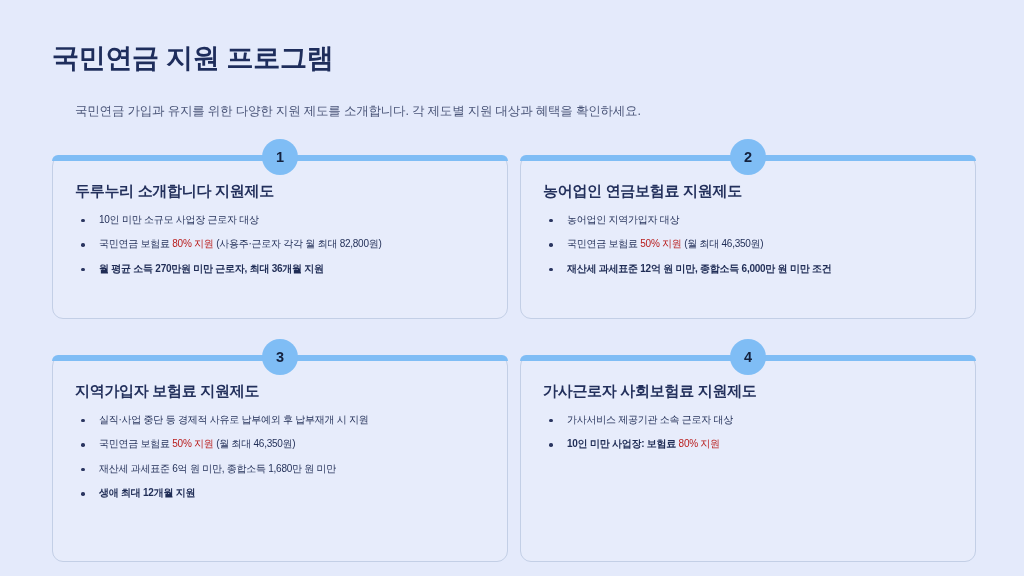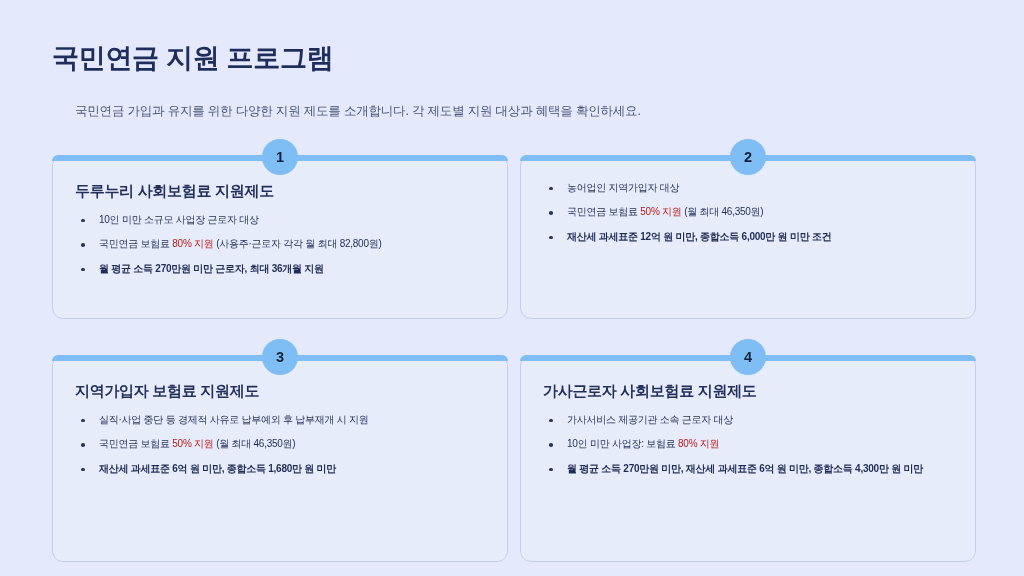--- a/index.html
+++ b/index.html
@@ -126,70 +126,71 @@
     height: 3.5px;
     border-radius: 50%;
     background: #2a3560;
   }
 
   .hl {
     color: #b91c1c;
     font-weight: normal;
   }
 
-  .bold { font-weight: normal; }
+  .bold { font-weight: bold; }
 </style>
 </head>
 <body>
 
 <div class="page">
 
   <h1 class="page-title">국민연금 지원 프로그램</h1>
 
   <p class="page-subtitle">국민연금 가입과 유지를 위한 다양한 지원 제도를 소개합니다. 각 제도별 지원 대상과 혜택을 확인하세요.</p>
 
   <div class="card-grid">
 
     <div class="card">
       <div class="card-topbar"></div>
       <div class="card-badge">1</div>
-      <div class="card-heading">두루누리 사회보험료 지원제도</div>
+      <div class="card-heading">두루누리 소개합니다 지원제도</div>
       <ul class="card-list">
         <li><span>10인 미만 소규모 사업장 근로자 대상</span><span class="hl"></span><span></span></li>
         <li><span>국민연금 보험료 </span><span class="hl">80% 지원</span><span> (사용주·근로자 각각 월 최대 82,800원)</span></li>
         <li><span>월 평균 소득 270만원 미만 근로자, 최대 36개월 지원</span><span class="hl"></span><span></span></li>
       </ul>
     </div>
 
     <div class="card">
       <div class="card-topbar"></div>
       <div class="card-badge">2</div>
+      <div class="card-heading">농어업인 연금보험료 지원제도</div>
       <ul class="card-list">
         <li><span>농어업인 지역가입자 대상</span><span class="hl"></span><span></span></li>
         <li><span>국민연금 보험료 </span><span class="hl">50% 지원</span><span> (월 최대 46,350원)</span></li>
         <li><span>재산세 과세표준 12억 원 미만, 종합소득 6,000만 원 미만 조건</span><span class="hl"></span><span></span></li>
       </ul>
     </div>
 
     <div class="card">
       <div class="card-topbar"></div>
       <div class="card-badge">3</div>
       <div class="card-heading">지역가입자 보험료 지원제도</div>
       <ul class="card-list">
         <li><span>실직·사업 중단 등 경제적 사유로 납부예외 후 납부재개 시 지원</span><span class="hl"></span><span></span></li>
         <li><span>국민연금 보험료 </span><span class="hl">50% 지원</span><span> (월 최대 46,350원)</span></li>
         <li><span>재산세 과세표준 6억 원 미만, 종합소득 1,680만 원 미만</span><span class="hl"></span><span></span></li>
+        <li><span>생애 최대 12개월 지원</span><span class="hl"></span><span></span></li>
       </ul>
     </div>
 
     <div class="card">
       <div class="card-topbar"></div>
       <div class="card-badge">4</div>
       <div class="card-heading">가사근로자 사회보험료 지원제도</div>
       <ul class="card-list">
         <li><span>가사서비스 제공기관 소속 근로자 대상</span><span class="hl"></span><span></span></li>
         <li><span class="bold">10인 미만 사업장: 보험료 </span><span class="hl">80% 지원</span><span></span></li>
-        <li><span>월 평균 소득 270만원 미만, 재산세 과세표준 6억 원 미만, 종합소득 4,300만 원 미만</span><span class="hl"></span><span></span></li>
       </ul>
     </div>
 
   </div>
 </div>
 
 </body></html>

